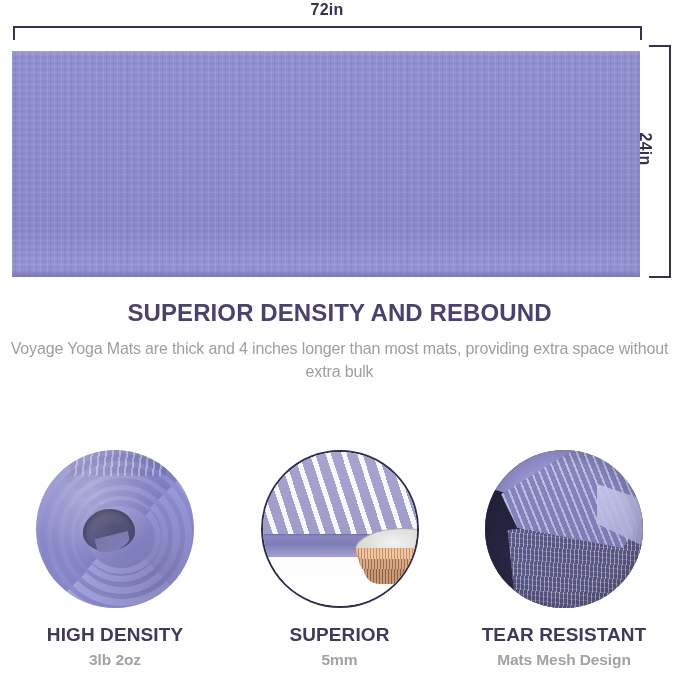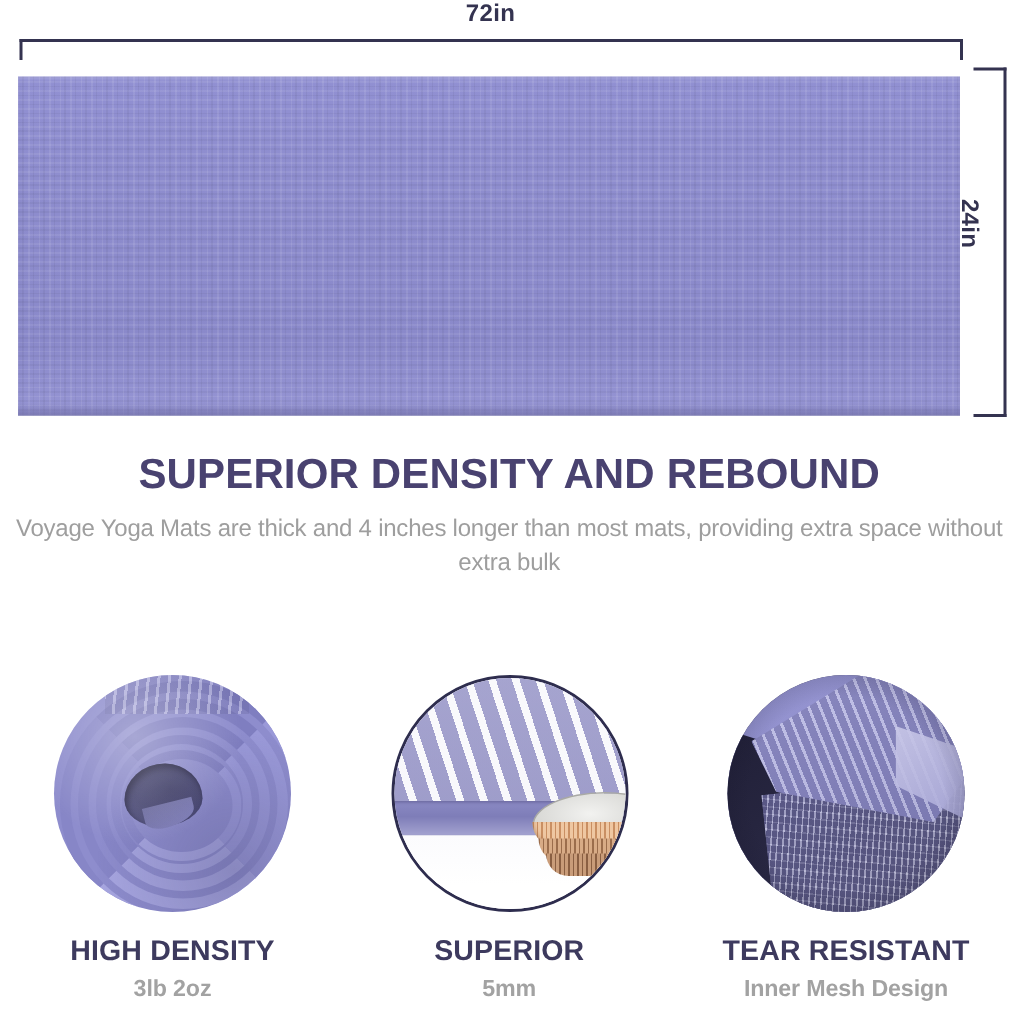--- a/index.html
+++ b/index.html
@@ -99,21 +99,21 @@
   }
 
   
   #headline-block {
     position: absolute;
     left: 0; top: 300px;
     width: 679px;
     text-align: center;
   }
   #headline {
-    font-size: 28px;
+    font-size: 24px;
     font-weight: bold;
     color: #494270;
     letter-spacing: 0.1px;
     line-height: 1.12;
     margin: 0;
     padding: 0 9px;
   }
   #subhead {
     margin: 11px auto 0;
     width: 662px;
@@ -378,16 +378,16 @@
   <div class="feature">
     <div class="circle" id="circle-tear-resistant">
       <div class="bg-mat"></div>
       <div class="dark-wedge"></div>
       <div class="mesh"></div>
       <div class="flap"></div>
       <div class="flap-edge"></div>
       <div class="vignette"></div>
     </div>
     <div class="caption-title">TEAR RESISTANT</div>
-    <div class="caption-sub">Inner Mesh Design</div>
+    <div class="caption-sub">Mats Mesh Design</div>
   </div>
 
 </div>
 
 </body></html>

